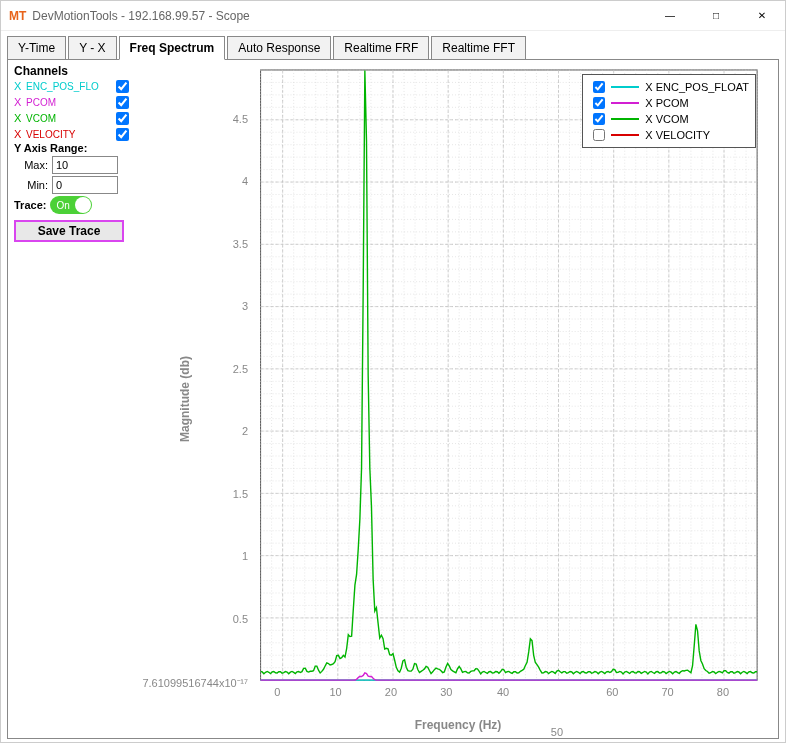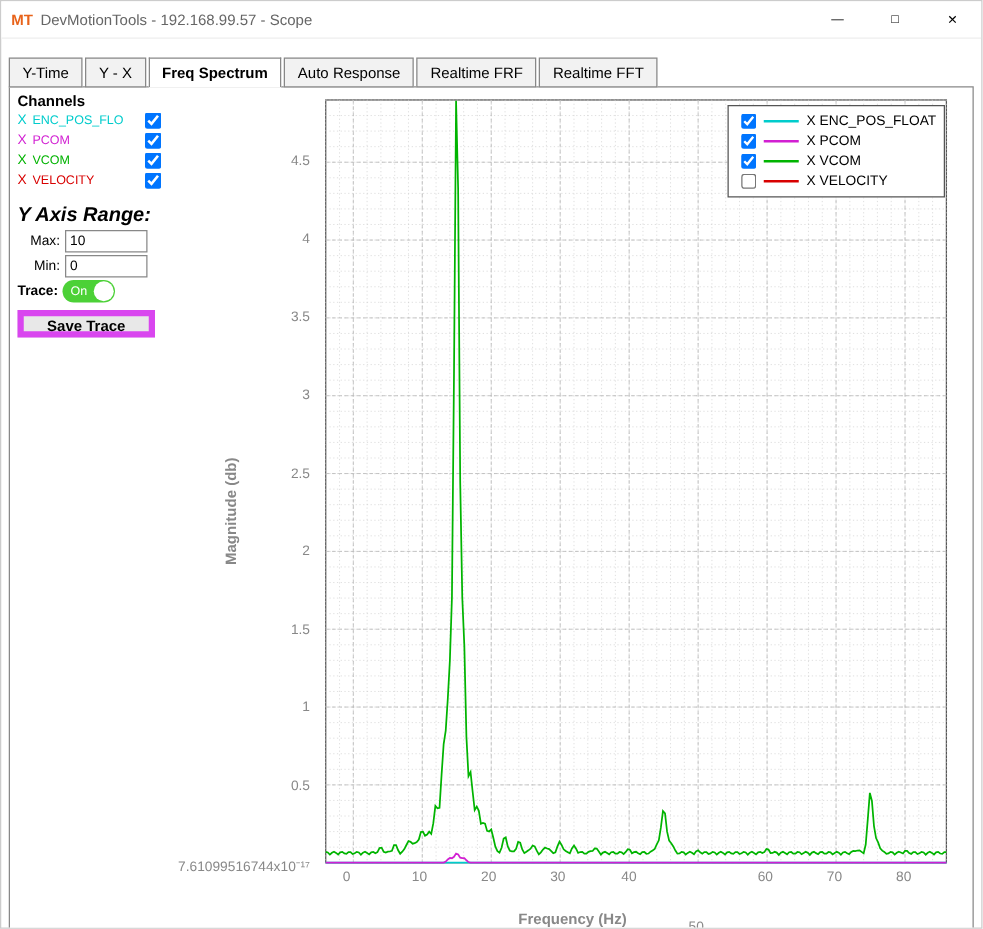--- a/index.html
+++ b/index.html
@@ -51,21 +51,20 @@
   }
   .tab {
     padding: 4px 10px;
     border: 1px solid #888;
     background: #f2f2f2;
     margin-right: 2px;
     cursor: default;
     font-size: 12px;
     position: relative;
     top: 1px;
-    margin-top: 10px;
   }
   .tab.active {
     background: #fff;
     font-weight: bold;
     border-bottom: 1px solid #fff;
     z-index: 2;
   }
   .content-wrap {
     border: 1px solid #888;
     margin: 0 6px 6px 6px;
@@ -93,21 +92,21 @@
   }
   .chan-name {
     flex: 1;
     font-size: 10px;
     white-space: nowrap;
     overflow: hidden;
   }
   .chan-cb {
     width: 13px; height: 13px;
   }
-  .axis-range-title { font-weight: bold; font-size: 16px; margin-top: 12px; font-style: italic; }
+  .axis-range-title { font-weight: bold; font-size: 11px; margin-top: 0; }
   .rng-row { display: flex; align-items: center; margin-top: 2px; }
   .rng-lbl { width: 34px; text-align: right; margin-right: 4px; }
   .rng-inp {
     width: 66px;
     height: 18px;
     border: 1px solid #888;
     padding: 0 3px;
     font-size: 11px;
   }
   .auto-row { display: flex; align-items: center; margin-top: 2px; }
@@ -125,21 +124,21 @@
     position: absolute; right: 1px; top: 1px;
   }
   .toggle .ontext {
     color:#fff; font-size:10px; margin-left:6px;
   }
   .save-btn {
     margin-top: 6px;
     width: 110px;
     height: 22px;
     background: #e8e8e8;
-    border: 5px solid #d946ef;
+    border: 2px solid #d946ef;
     font-weight: bold;
     font-size: 12px;
     cursor: default;
   }
   .chart-area {
     flex: 1;
     position: relative;
   }
   .chart-svg {
     width: 100%; height: 100%;

